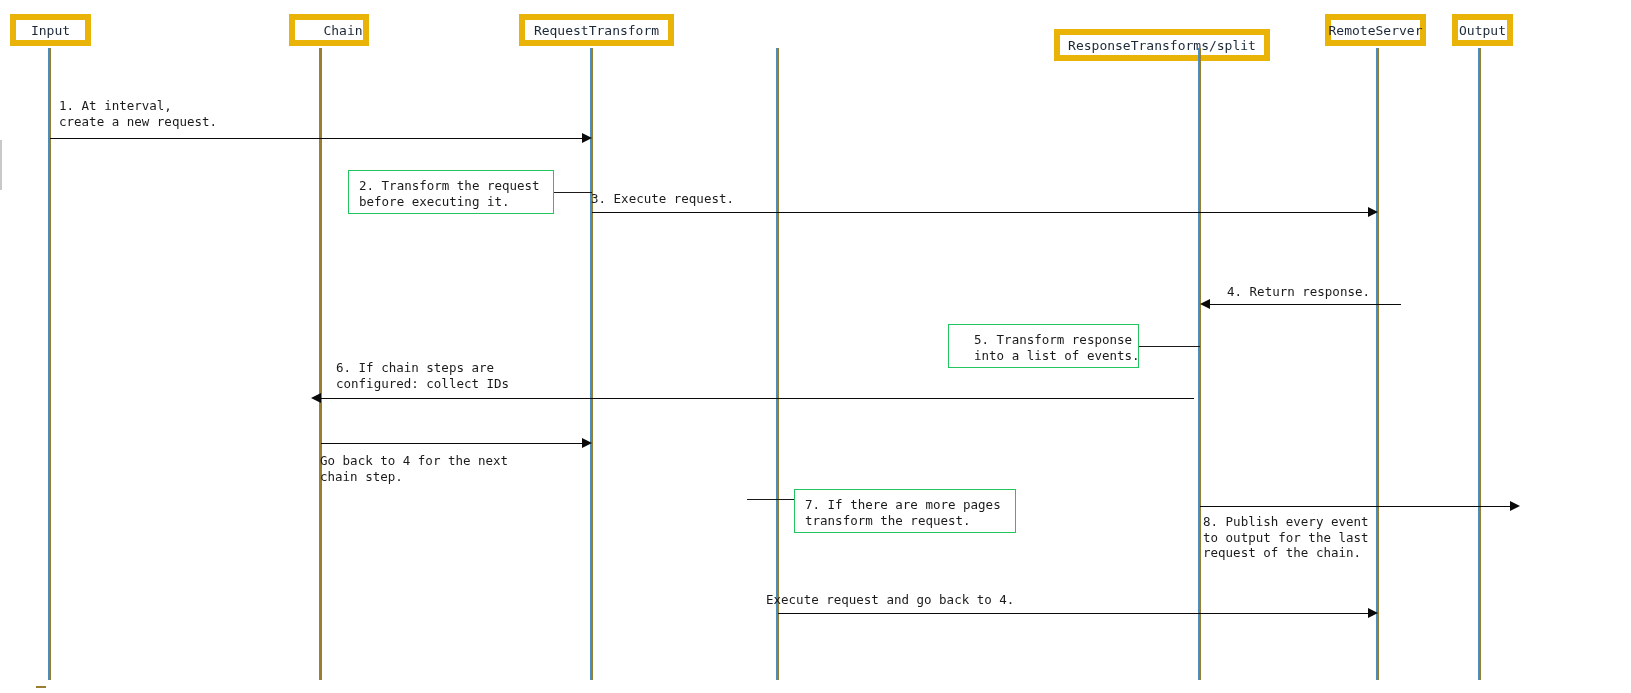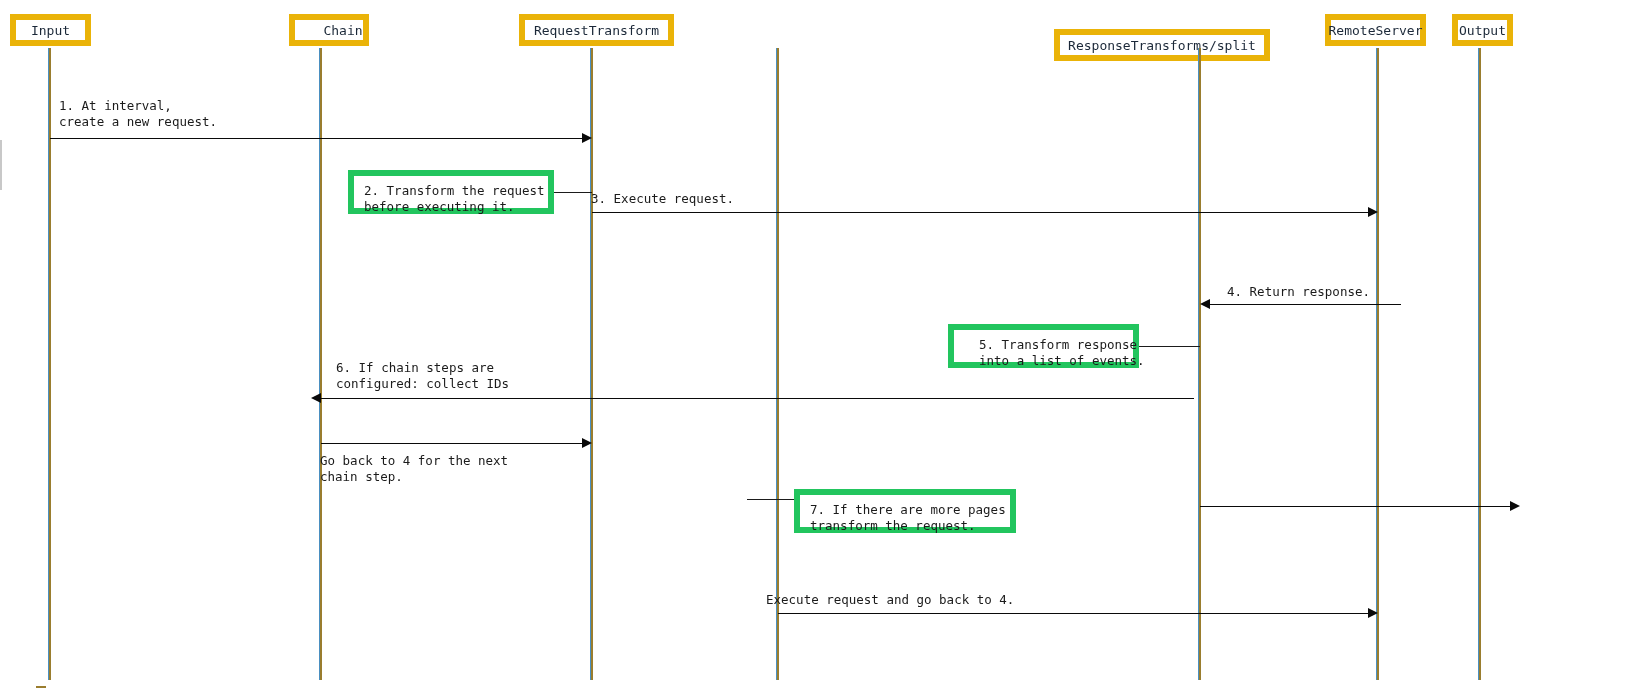--- a/index.html
+++ b/index.html
@@ -63,21 +63,21 @@
     position: absolute;
     font-size: 12.5px;
     line-height: 15.5px;
     color: #1b1b1b;
     white-space: pre;
   }
   
   .note {
     position: absolute;
     box-sizing: border-box;
-    border: 6px solid #22c55e;
+    border: 1px solid #22c55e;
     background: #ffffff;
     color: #1b1b1b;
     font-size: 12.5px;
     line-height: 15.5px;
     padding: 7px 10px;
     white-space: pre;
   }
   .note-stem {
     position: absolute;
     height: 1px;
@@ -151,20 +151,23 @@
   <div class="arrow-head right" style="left:582px; top:438px;"></div>
   <div class="msg-label" style="left:320px; top:453px;">Go back to 4 for the next
 chain step.</div>
 
   <div class="note-stem" style="left:747px; top:499px; width:47px;"></div>
   <div class="note" style="left:794px; top:477px; width:222px; height:44px;margin-top:12px;">7. If there are more pages
 transform the request.</div>
 
   <div class="msg-line" style="left:1200px; top:506px; width:310px;"></div>
   <div class="arrow-head right" style="left:1510px; top:501px;"></div>
+  <div class="msg-label" style="left:1203px; top:514px;">8. Publish every event
+to output for the last
+request of the chain.</div>
 
   <div class="msg-label" style="left:766px; top:592px;">Execute request and go back to 4.</div>
   <div class="msg-line" style="left:778px; top:613px; width:590px;"></div>
   <div class="arrow-head right" style="left:1368px; top:608px;"></div>
 
   <div class="edge-tick" style="left:0px; top:140px; width:2px; height:50px; background:#c8c8c8;"></div>
   <div class="edge-tick" style="left:36px; top:686px; width:10px; height:2px; background:#9a7d2e;"></div>
 
 </div>
 

